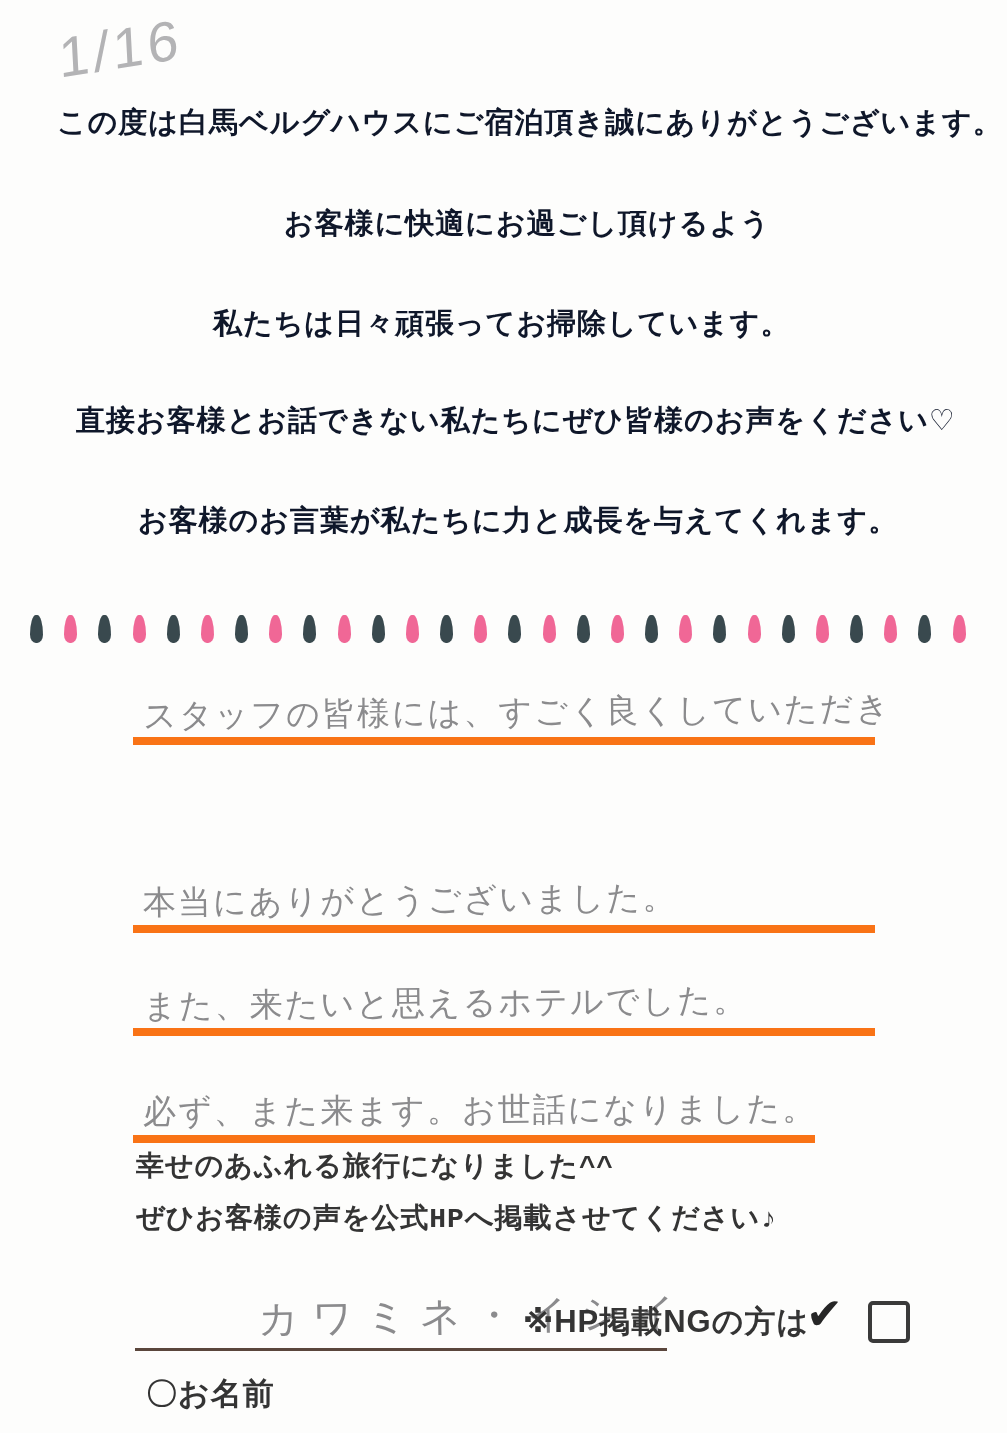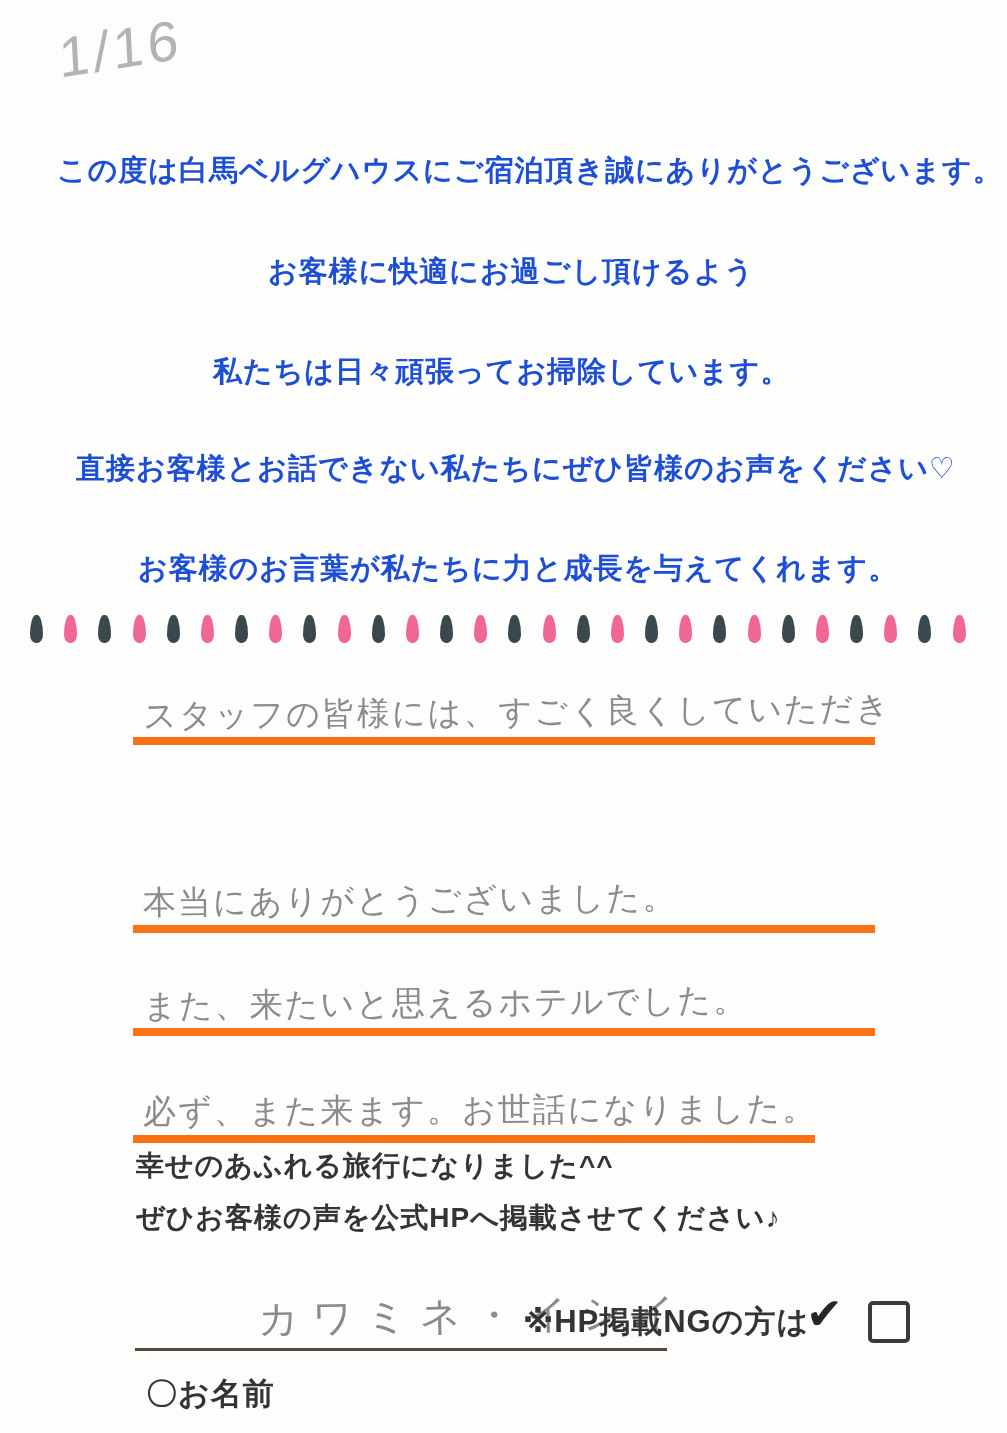--- a/index.html
+++ b/index.html
@@ -15,25 +15,25 @@
   
   .date-note{
     position:absolute;left:58px;top:16px;
     font-size:56px;color:#b3b3b5;
     transform:rotate(-9deg) skewX(-6deg);
     letter-spacing:4px;
   }
   
   .greeting{
     position:absolute;
-    font-size:29px;font-weight:600;color:#1d4ed8;
-    letter-spacing:1px;white-space:nowrap;margin-top:48px;
+    font-size:29px;font-weight:600;color:#0f172a;
+    letter-spacing:1px;white-space:nowrap;
   }
   .g0{left:57px;top:103px;}
-  .g1{left:268px;top:204px;}
+  .g1{left:284px;top:204px;}
   .g2{left:213px;top:304px;}
   .g3{left:76px;top:401px;}
   .g4{left:138px;top:501px;}
   
   .divider{
     position:absolute;left:30px;top:615px;width:936px;
     display:flex;justify-content:space-between;align-items:flex-start;
   }
   .dot{
     width:13px;height:28px;
@@ -57,21 +57,21 @@
   .r3{top:950px;}
   .r4{top:1057px;width:682px;}
   .r4 .hw-text{transform:rotate(-0.3deg);}
   
   .footer-line{
     position:absolute;left:136px;
     font-size:28px;font-weight:600;color:#343434;
     letter-spacing:1px;white-space:nowrap;
   }
   .f0{top:1147px;}
-  .f1{top:1199px;}
+  .f1{top:1199px;font-family:Liberation Mono, monospace;}
   
   .name-label{
     position:absolute;left:140px;top:1373px;
     font-size:31px;font-weight:600;color:#343434;letter-spacing:1px;margin-left:6px;
   }
   .name-underline{
     position:absolute;left:135px;top:1348px;width:532px;
     border-top:3px solid #5a463c;
   }
   .name-value{

